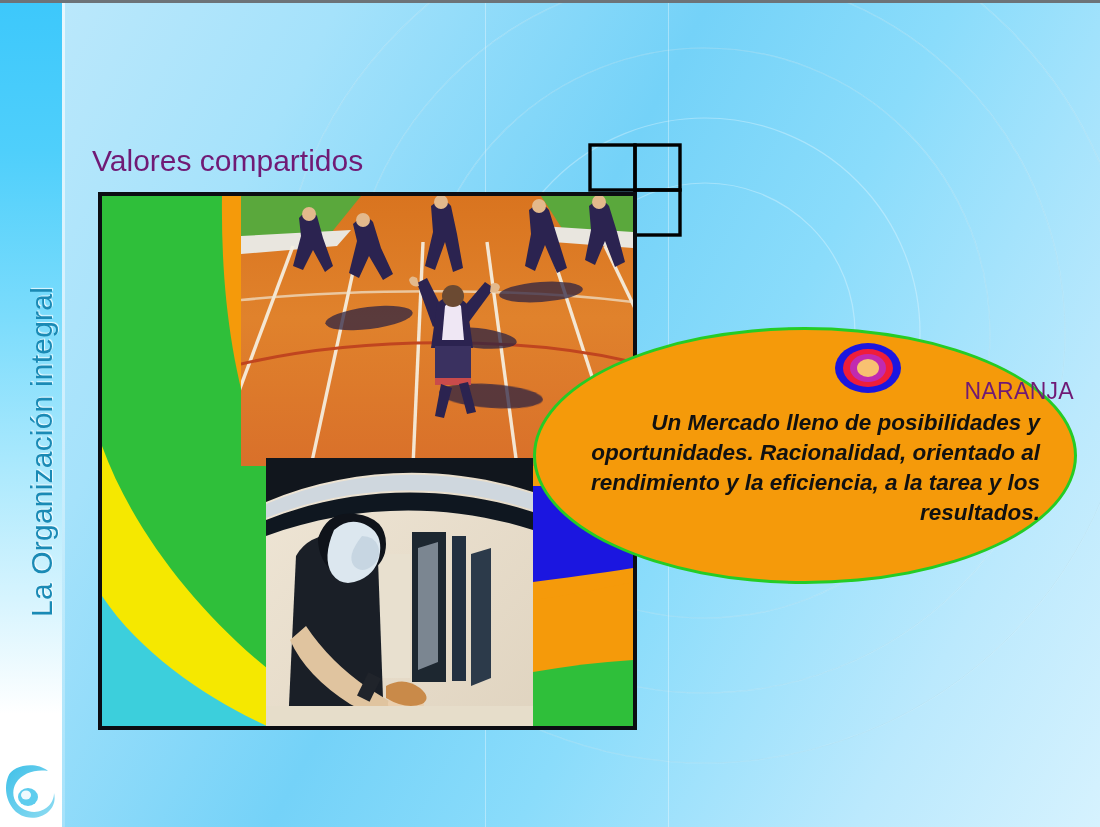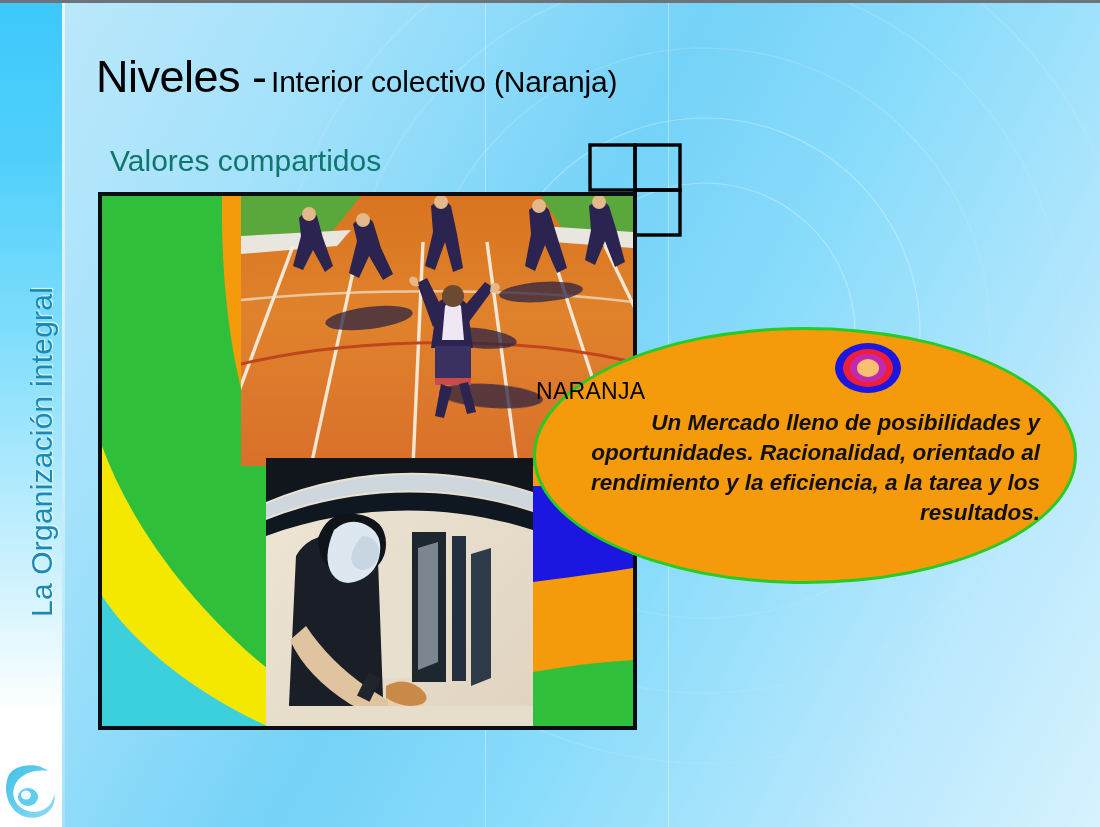--- a/index.html
+++ b/index.html
@@ -64,22 +64,22 @@
   }
 
   
   .title{
     position:absolute;left:96px;top:48px;white-space:nowrap;
     color:#000;
   }
   .title .t-main{font-size:45px;font-weight:400;letter-spacing:-.5px;}
   .title .t-sub{font-size:30px;font-weight:400;letter-spacing:-.2px;}
   .subtitle{
-    position:absolute;left:110px;top:141px;
-    font-size:30px;color:#0f766e;white-space:nowrap;
+    position:absolute;left:92px;top:141px;
+    font-size:30px;color:#701a75;white-space:nowrap;
   }
 
   
   .quadrant{position:absolute;left:588px;top:140px;width:96px;height:94px;}
 
   
   .frame{
     position:absolute;left:98px;top:189px;width:539px;height:538px;
     border:4px solid #0b0d12;
     box-sizing:border-box;
@@ -109,22 +109,22 @@
   
   .ellipse{
     position:absolute;left:533px;top:324px;width:544px;height:257px;
     border-radius:50%;
     background:#f59a0a;
     border:3px solid #25cc25;
     box-sizing:border-box;
   }
   .ellipse-label{
     position:absolute;left:0;top:48px;width:100%;
-    text-align:left;
-    font-size:23px;color:#000000;letter-spacing:.3px;
+    text-align:right;
+    font-size:23px;color:#701a75;letter-spacing:.3px;
   }
   .ellipse-body{
     position:absolute;left:40px;top:78px;width:464px;
     text-align:right;
     font-size:22.5px;
     font-style:italic;
     font-weight:bold;
     line-height:1.33;
     color:#111;
   }
@@ -163,24 +163,20 @@
       <linearGradient id="lg1" x1="0" y1="0" x2="1" y2="1">
         <stop offset="0" stop-color="#3fc0e8"></stop>
         <stop offset="1" stop-color="#8fdcf2"></stop>
       </linearGradient>
     </defs>
     <path d="M6 18 C10 6, 34 2, 46 12 C34 10, 20 14, 14 24 C8 34, 12 48, 26 52 C40 56, 52 46, 52 34 C56 50, 40 62, 24 58 C8 54, 0 34, 6 18 Z" fill="url(#lg1)"></path>
     <ellipse cx="26" cy="38" rx="10" ry="9" fill="#5ecdee"></ellipse>
     <ellipse cx="24" cy="36" rx="5" ry="4.5" fill="#ffffff" opacity="0.9"></ellipse>
   </svg>
 
-  <div class="title">
-    <span class="t-main">Niveles -</span>
-    <span class="t-sub">Interior colectivo  (Naranja)</span>
-  </div>
   <div class="subtitle">Valores compartidos</div>
 
   <svg class="quadrant" viewBox="0 0 96 94">
     <g stroke="#000000" stroke-width="3.4" fill="none">
       <rect x="2" y="2" width="45" height="45"></rect>
       <rect x="47" y="2" width="45" height="45"></rect>
       <rect x="47" y="47" width="45" height="45"></rect>
     </g>
   </svg>
 

